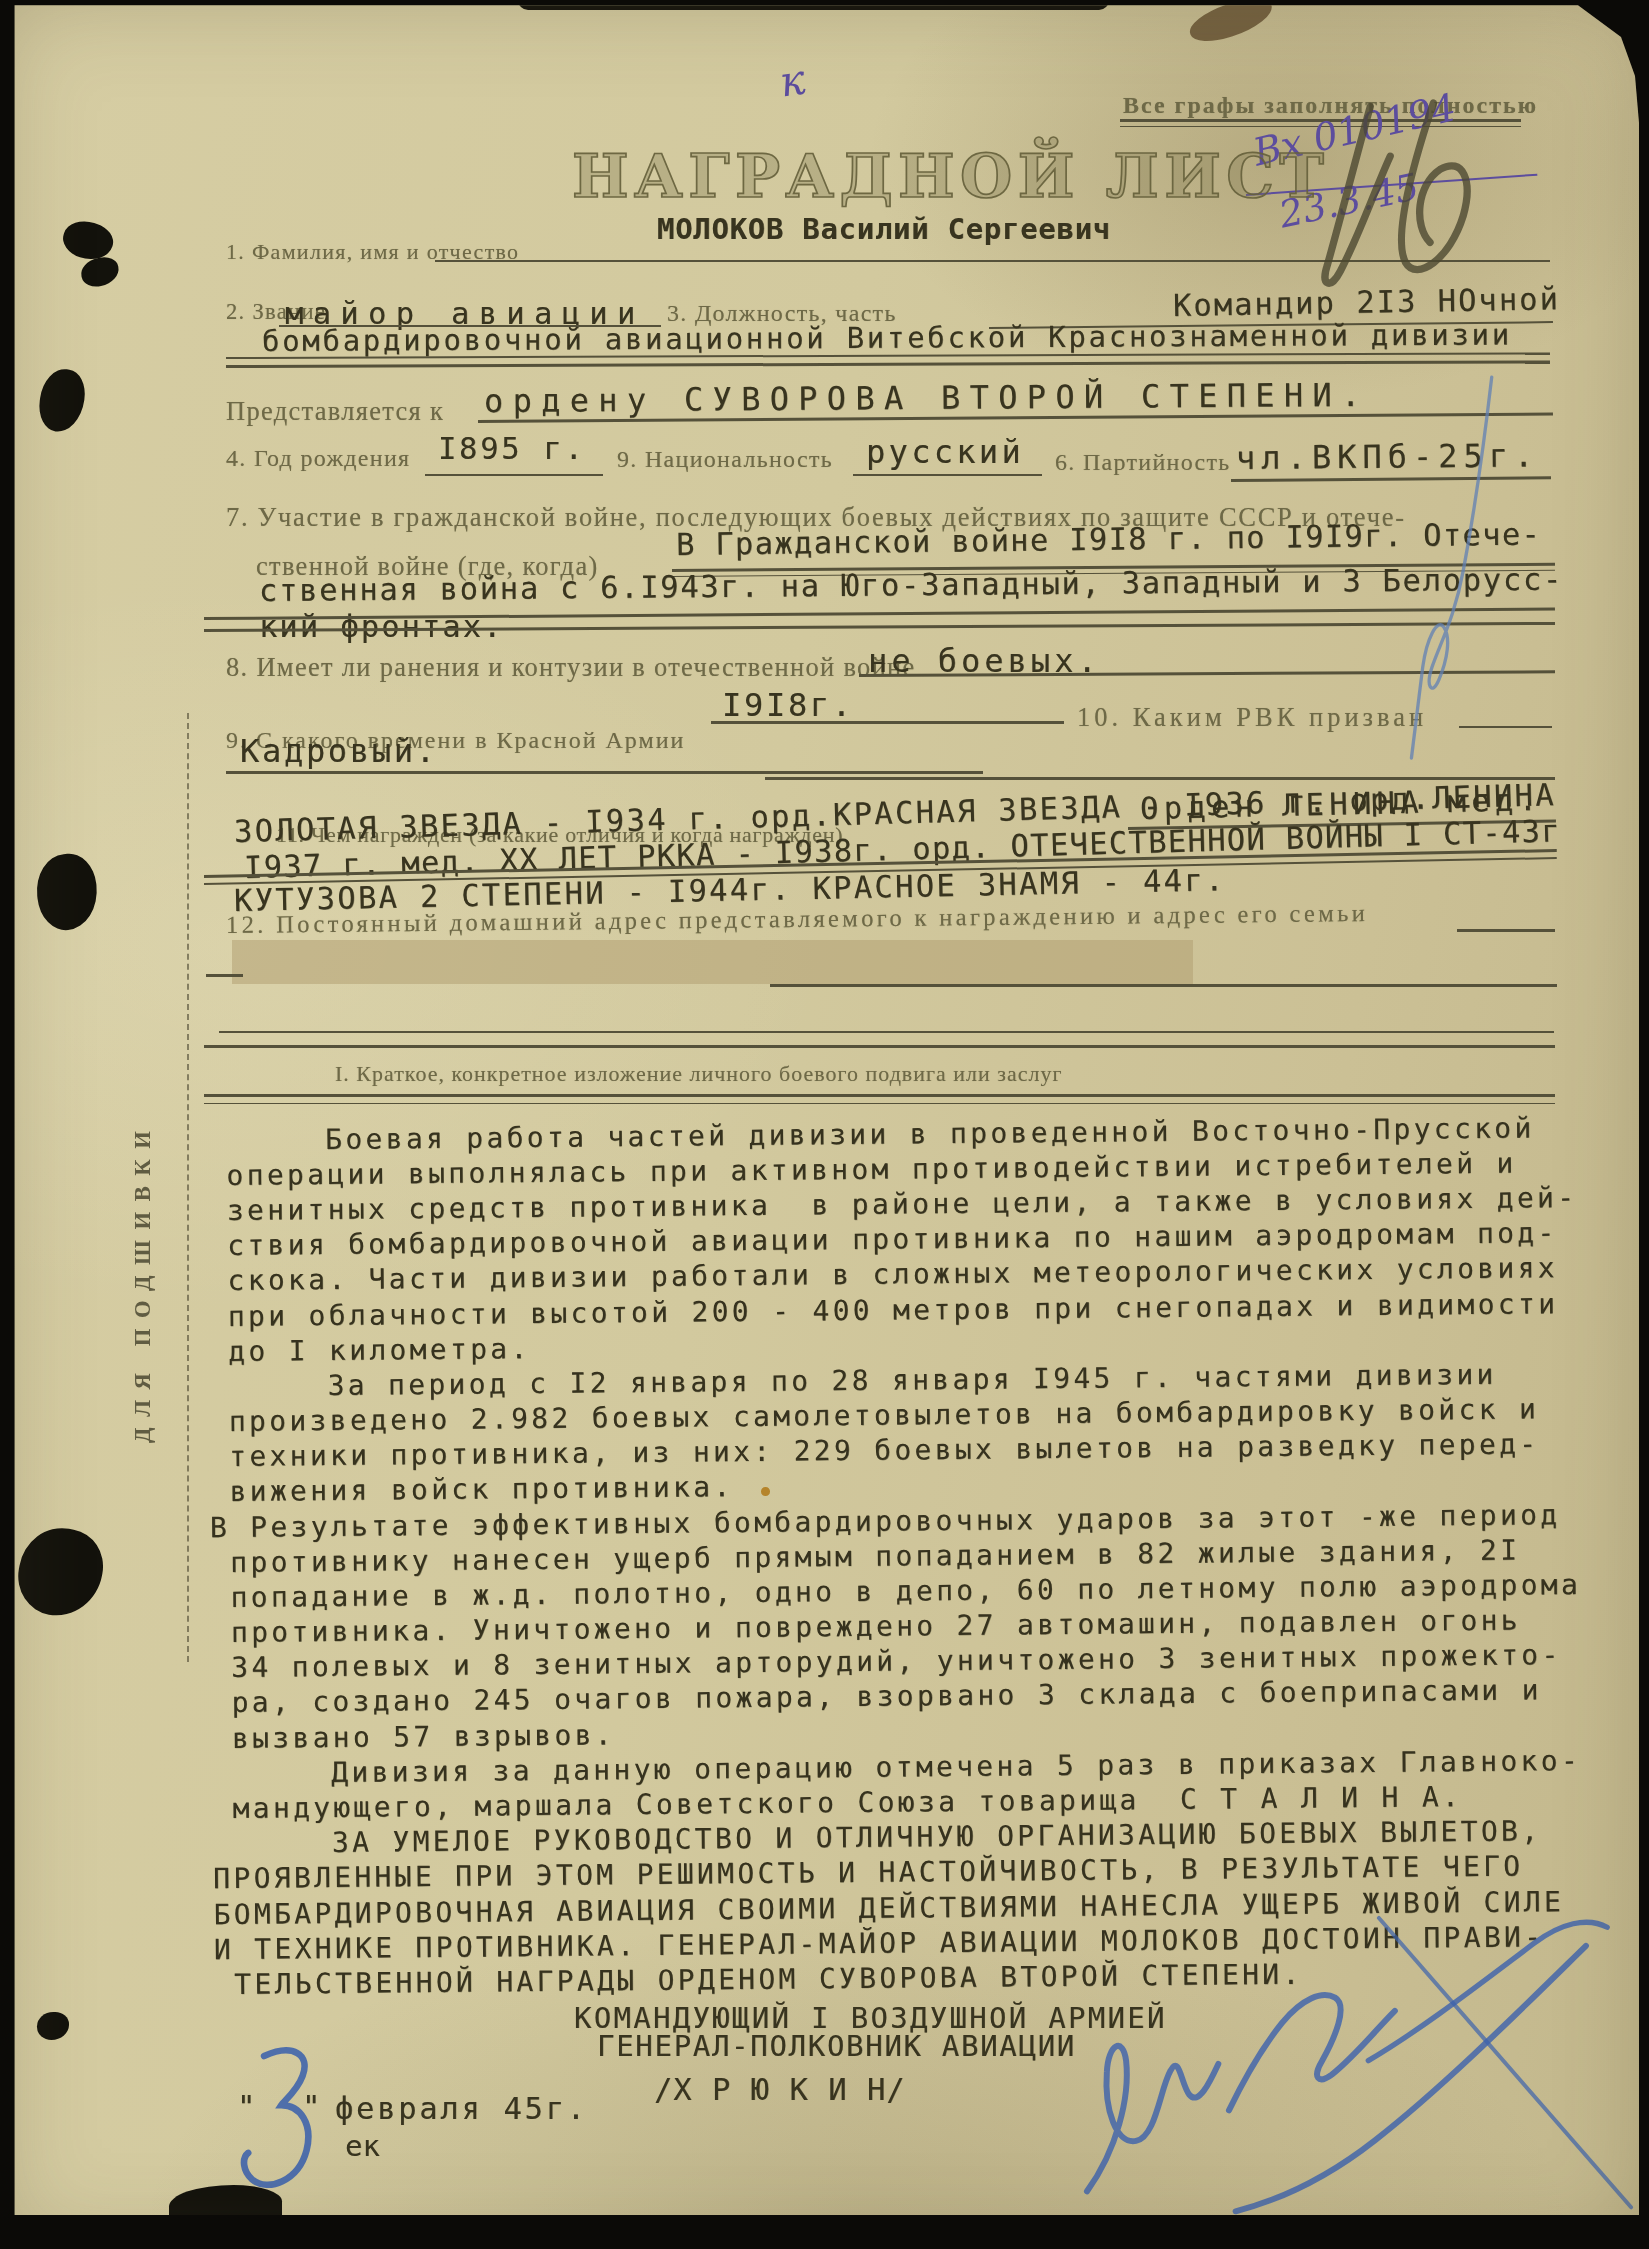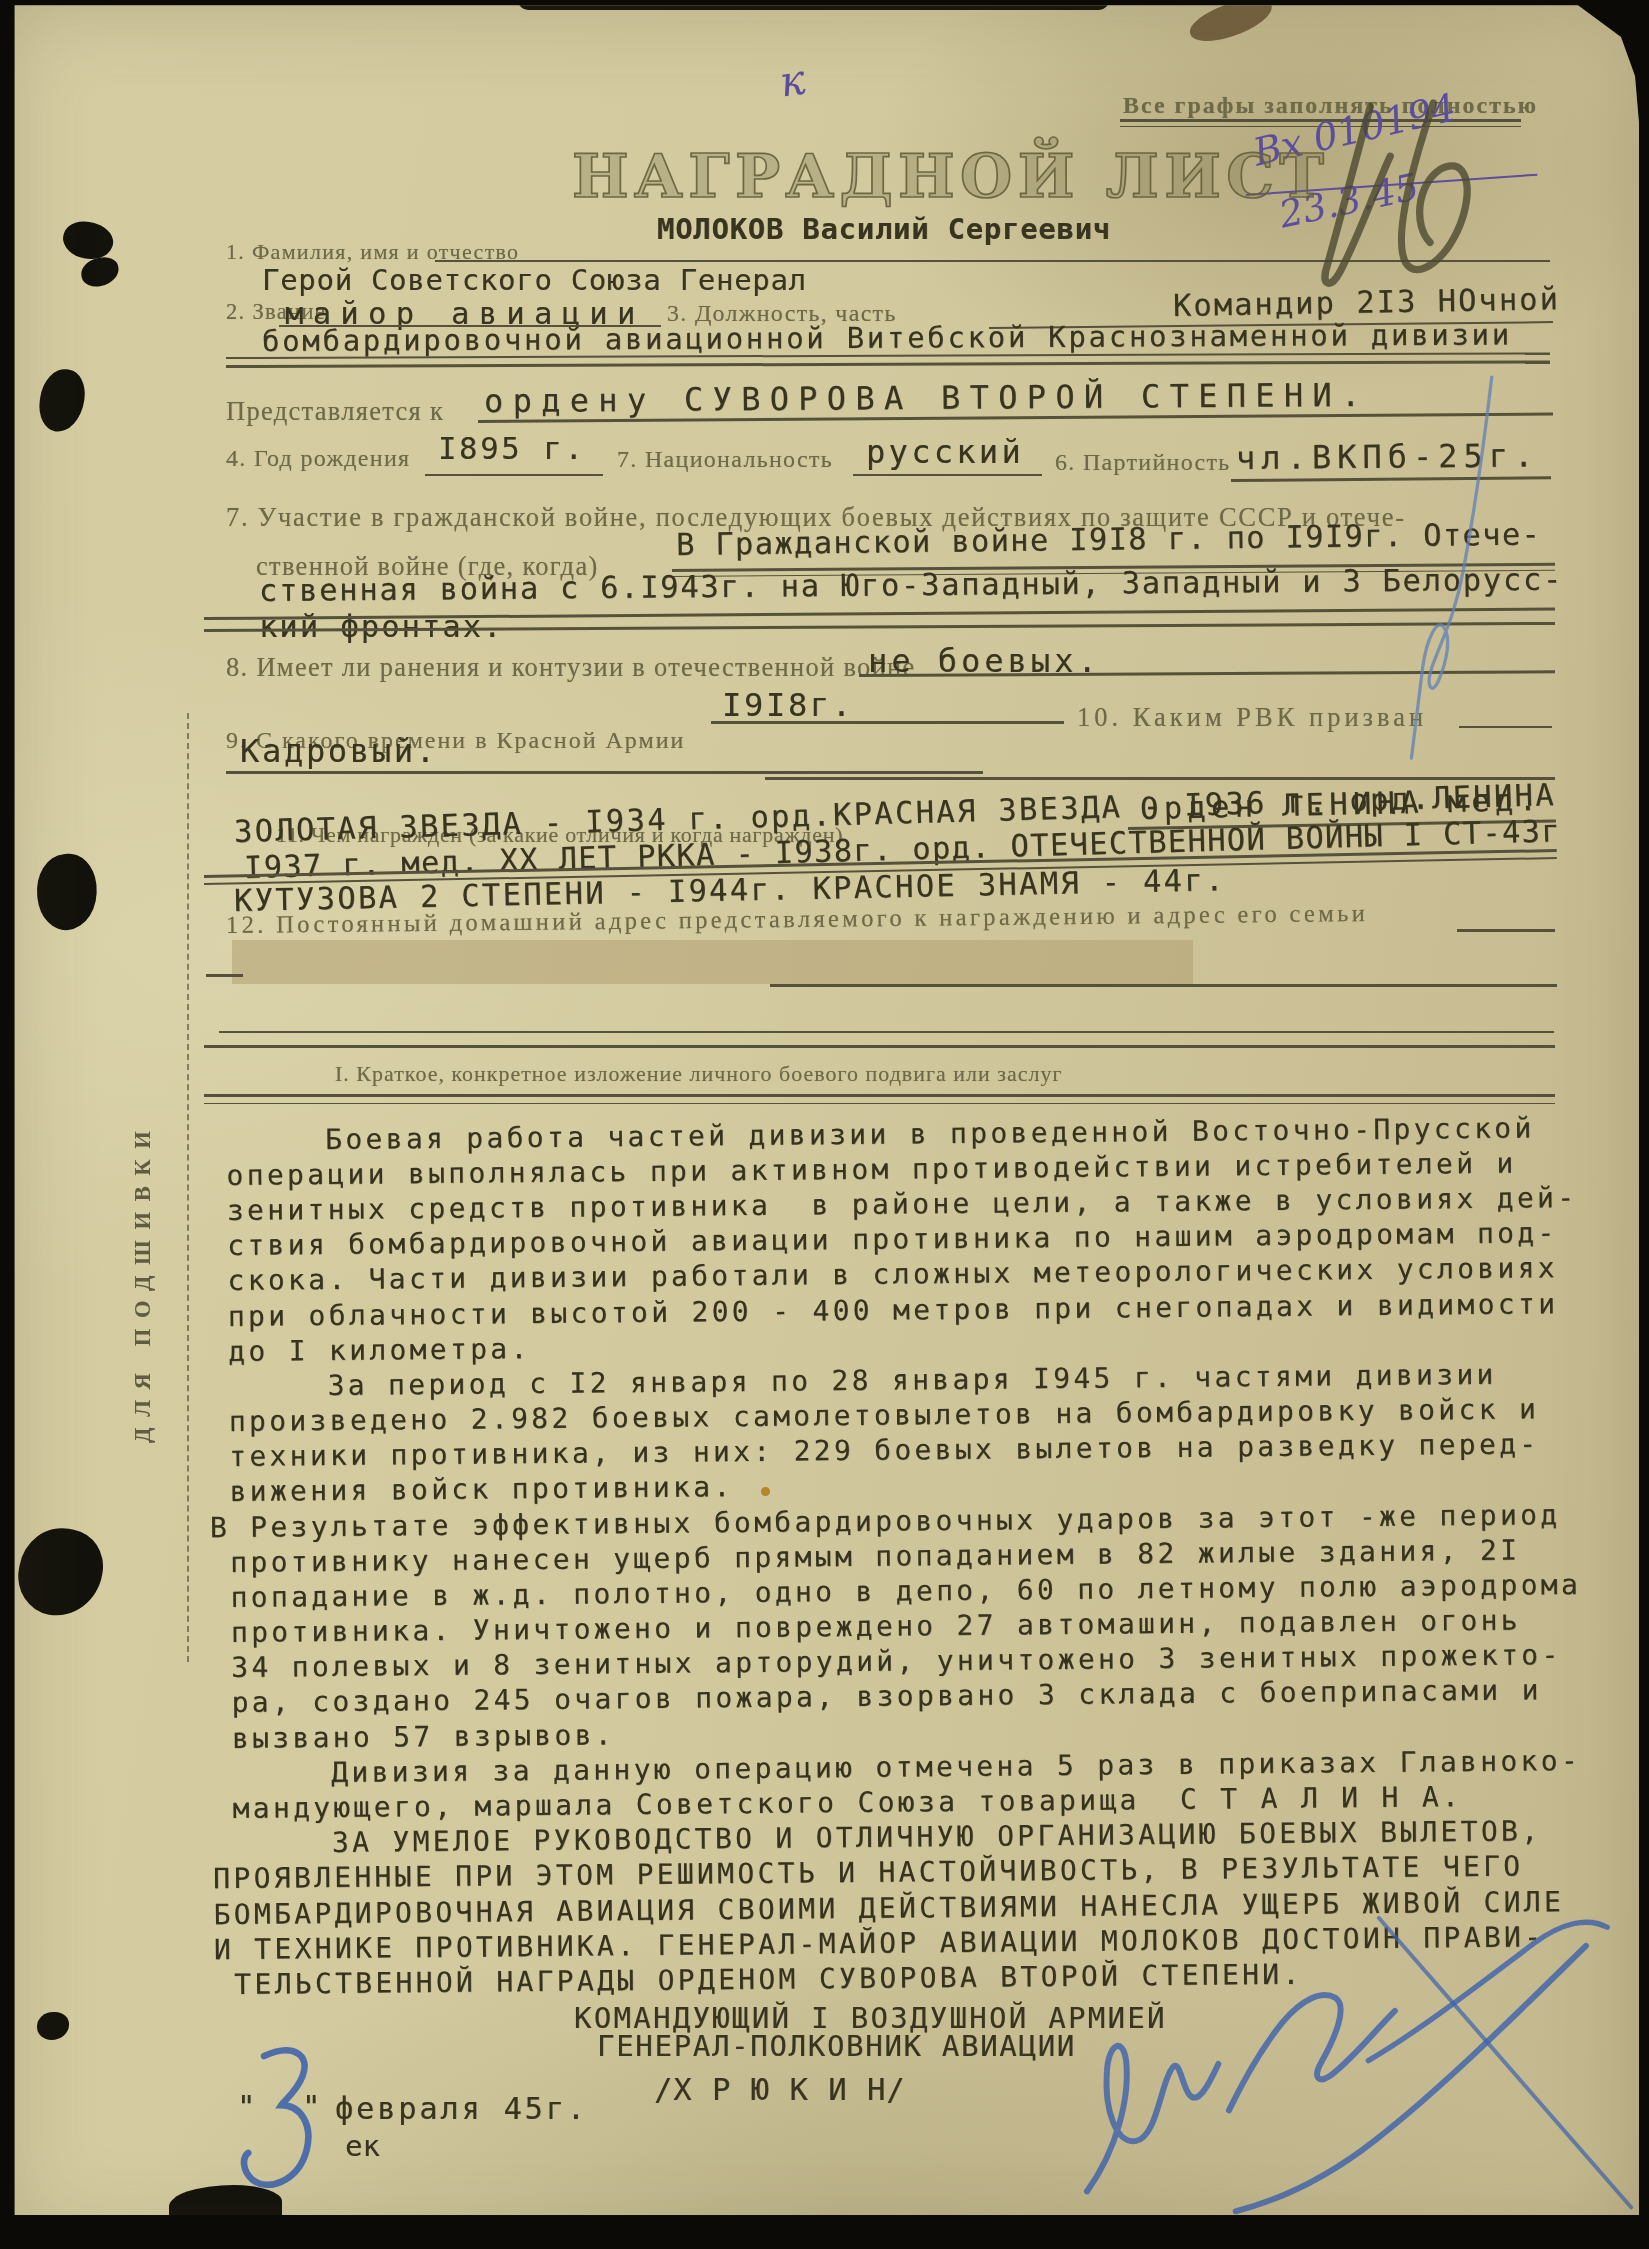--- a/index.html
+++ b/index.html
@@ -53,40 +53,39 @@
     <div class="rule" style="left:1120px;top:126px;width:401px;height:1.3px;"></div>
     <div class="hw" style="left:1254px;top:131px;font-size:38px;transform:rotate(-13deg);">Вх 010194</div>
     <div class="rule" style="left:1246px;top:194px;width:292px;height:2px;background:#5c4d9e;transform:rotate(-4deg);"></div>
     <div class="hw" style="left:1280px;top:194px;font-size:37px;transform:rotate(-12deg);">23.3.45</div>
 
     <div class="title" style="position:absolute;left:572px;top:141px;font-size:60px;">НАГРАДНОЙ ЛИСТ</div>
     <div class="ty" style="left:657px;top:212px;font-size:29px;font-weight:bold;letter-spacing:0.7px;text-align:center;">МОЛОКОВ Василий Сергеевич</div>
 
     <div class="pr" style="left:226px;top:239px;font-size:22px;">1. Фамилия, имя и отчество</div>
     <div class="rule" style="left:435px;top:260px;width:1115px;"></div>
-    <div class="ty" style="left:262px;top:263px;font-size:29px;letter-spacing:0.7px;">Герой Советского Союза Генерал</div>
 
     <div class="pr" style="left:226px;top:299px;font-size:22.6px;">2. Звание</div>
     <div class="ty" style="left:285px;top:296px;font-size:30.5px;letter-spacing:9.3px;">майор авиации</div>
     <div class="rule" style="left:279px;top:325px;width:382px;"></div>
     <div class="pr" style="left:667px;top:300px;font-size:24px;">3. Должность, часть</div>
     <div class="ty" style="left:1173px;top:288px;font-size:30.5px;letter-spacing:2px;transform:rotate(-1deg);transform-origin:left center;">Командир 2I3 НОчной</div>
     <div class="rule" style="left:989px;top:327px;width:564px;transform:rotate(-0.6deg);"></div>
     <div class="ty" style="left:262px;top:324px;font-size:29px;letter-spacing:2.7px;transform:rotate(-0.3deg);transform-origin:left center;">бомбардировочной авиационной Витебской Краснознаменной дивизии</div>
     <div class="rule" style="left:226px;top:357px;width:1324px;transform:rotate(-0.2deg);"></div>
     <div class="rule" style="left:226px;top:365px;width:1324px;height:3.3px;transform:rotate(-0.2deg);"></div>
 
     <div class="pr" style="left:226px;top:396px;font-size:26.5px;">Представляется к</div>
     <div class="ty" style="left:484px;top:382px;font-size:32px;letter-spacing:9.3px;transform:rotate(-0.4deg);transform-origin:left center;">ордену СУВОРОВА ВТОРОЙ СТЕПЕНИ.</div>
     <div class="rule" style="left:478px;top:420px;width:1075px;height:2.7px;transform:rotate(-0.4deg);"></div>
 
     <div class="pr" style="left:226px;top:445px;font-size:24px;">4. Год рождения</div>
     <div class="ty" style="left:438px;top:431px;font-size:30.5px;letter-spacing:2.7px;">I895 г.</div>
     <div class="rule" style="left:425px;top:474px;width:178px;"></div>
-    <div class="pr" style="left:617px;top:446px;font-size:24px;">7. Национальность</div>
+    <div class="pr" style="left:617px;top:446px;font-size:24px;">9. Национальность</div>
     <div class="ty" style="left:866px;top:433px;font-size:32px;letter-spacing:3.3px;">русский</div>
     <div class="rule" style="left:853px;top:474px;width:189px;"></div>
     <div class="pr" style="left:1055px;top:449px;font-size:24px;">6. Партийность</div>
     <div class="ty" style="left:1236px;top:439px;font-size:32px;letter-spacing:6px;transform:rotate(-0.5deg);transform-origin:left center;">чл.ВКПб-25г.</div>
     <div class="rule" style="left:1231px;top:479px;width:320px;height:2.7px;transform:rotate(-0.5deg);"></div>
 
     <div class="pr" style="left:226px;top:502px;font-size:26.5px;letter-spacing:1.7px;">7. Участие в гражданской войне, последующих боевых действиях по защите СССР и отече-</div>
     <div class="ty" style="left:676px;top:527px;font-size:30.5px;letter-spacing:1.3px;transform:rotate(-0.7deg);transform-origin:left center;">В Гражданской войне I9I8 г. по I9I9г. Отече-</div>
     <div class="pr" style="left:256px;top:551px;font-size:26.5px;text-align:center;">ственной войне (где, когда)</div>
     <div class="rule" style="left:672px;top:569px;width:883px;height:3.3px;transform:rotate(-0.4deg);"></div>

